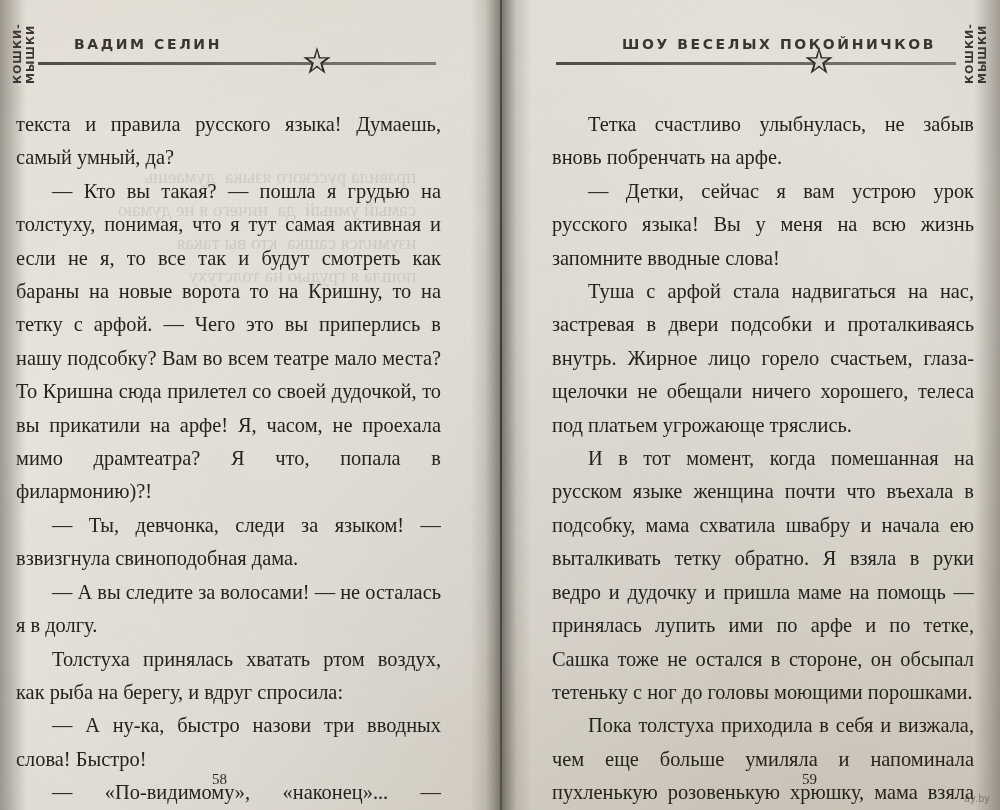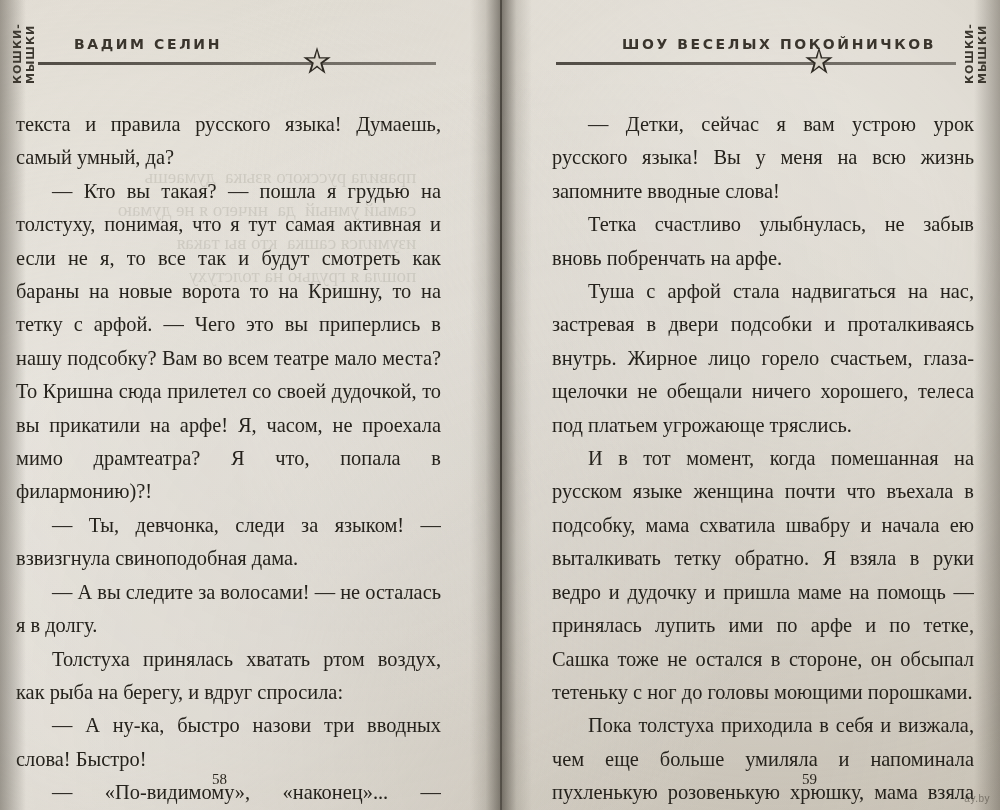--- a/index.html
+++ b/index.html
@@ -239,22 +239,22 @@
   </div>
   <div class="rule rule-right"></div>
   <div class="star star-right">
     <svg viewBox="0 0 34 34" aria-hidden="true">
       <polygon points="17,1 20.2,11.2 30.8,11.2 22.3,17.6 25.5,27.8 17,21.4 8.5,27.8 11.7,17.6 3.2,11.2 13.8,11.2" fill="#2e2a23"></polygon>
       <polygon points="17,5 18.8,12.6 26,12.6 20.2,16.8 22.2,24 17,19.6 11.8,24 13.8,16.8 8,12.6 15.2,12.6" fill="#d8d3c8"></polygon>
     </svg>
   </div>
 
   <div class="col col-right">
+    <p class="ind">Тетка счастливо улыбнулась, не забыв вновь побренчать на арфе.</p>
     <p class="ind">— Детки, сейчас я вам устрою урок русского языка! Вы у меня на всю жизнь запомните вводные слова!</p>
-    <p class="ind">Тетка счастливо улыбнулась, не забыв вновь побренчать на арфе.</p>
     <p class="ind">Туша с арфой стала надвигаться на нас, застревая в двери подсобки и проталкиваясь внутрь. Жирное лицо горело счастьем, глаза-щелочки не обещали ничего хорошего, телеса под платьем угрожающе тряслись.</p>
     <p class="ind">И в тот момент, когда помешанная на русском языке женщина почти что въехала в подсобку, мама схватила швабру и начала ею выталкивать тетку обратно. Я взяла в руки ведро и дудочку и пришла маме на помощь — принялась лупить ими по арфе и по тетке, Сашка тоже не остался в стороне, он обсыпал тетеньку с ног до головы моющими порошками.</p>
     <p class="ind">Пока толстуха приходила в себя и визжала, чем еще больше умиляла и напоминала пухленькую розовенькую хрюшку, мама взяла нас с Сашкой за руки и прокричала:</p>
   </div>
 
   <div class="folio folio-right">59</div>
 
   <div class="gutter"></div>
   <div class="gutter-line"></div>
   <div class="edge-l"></div>

